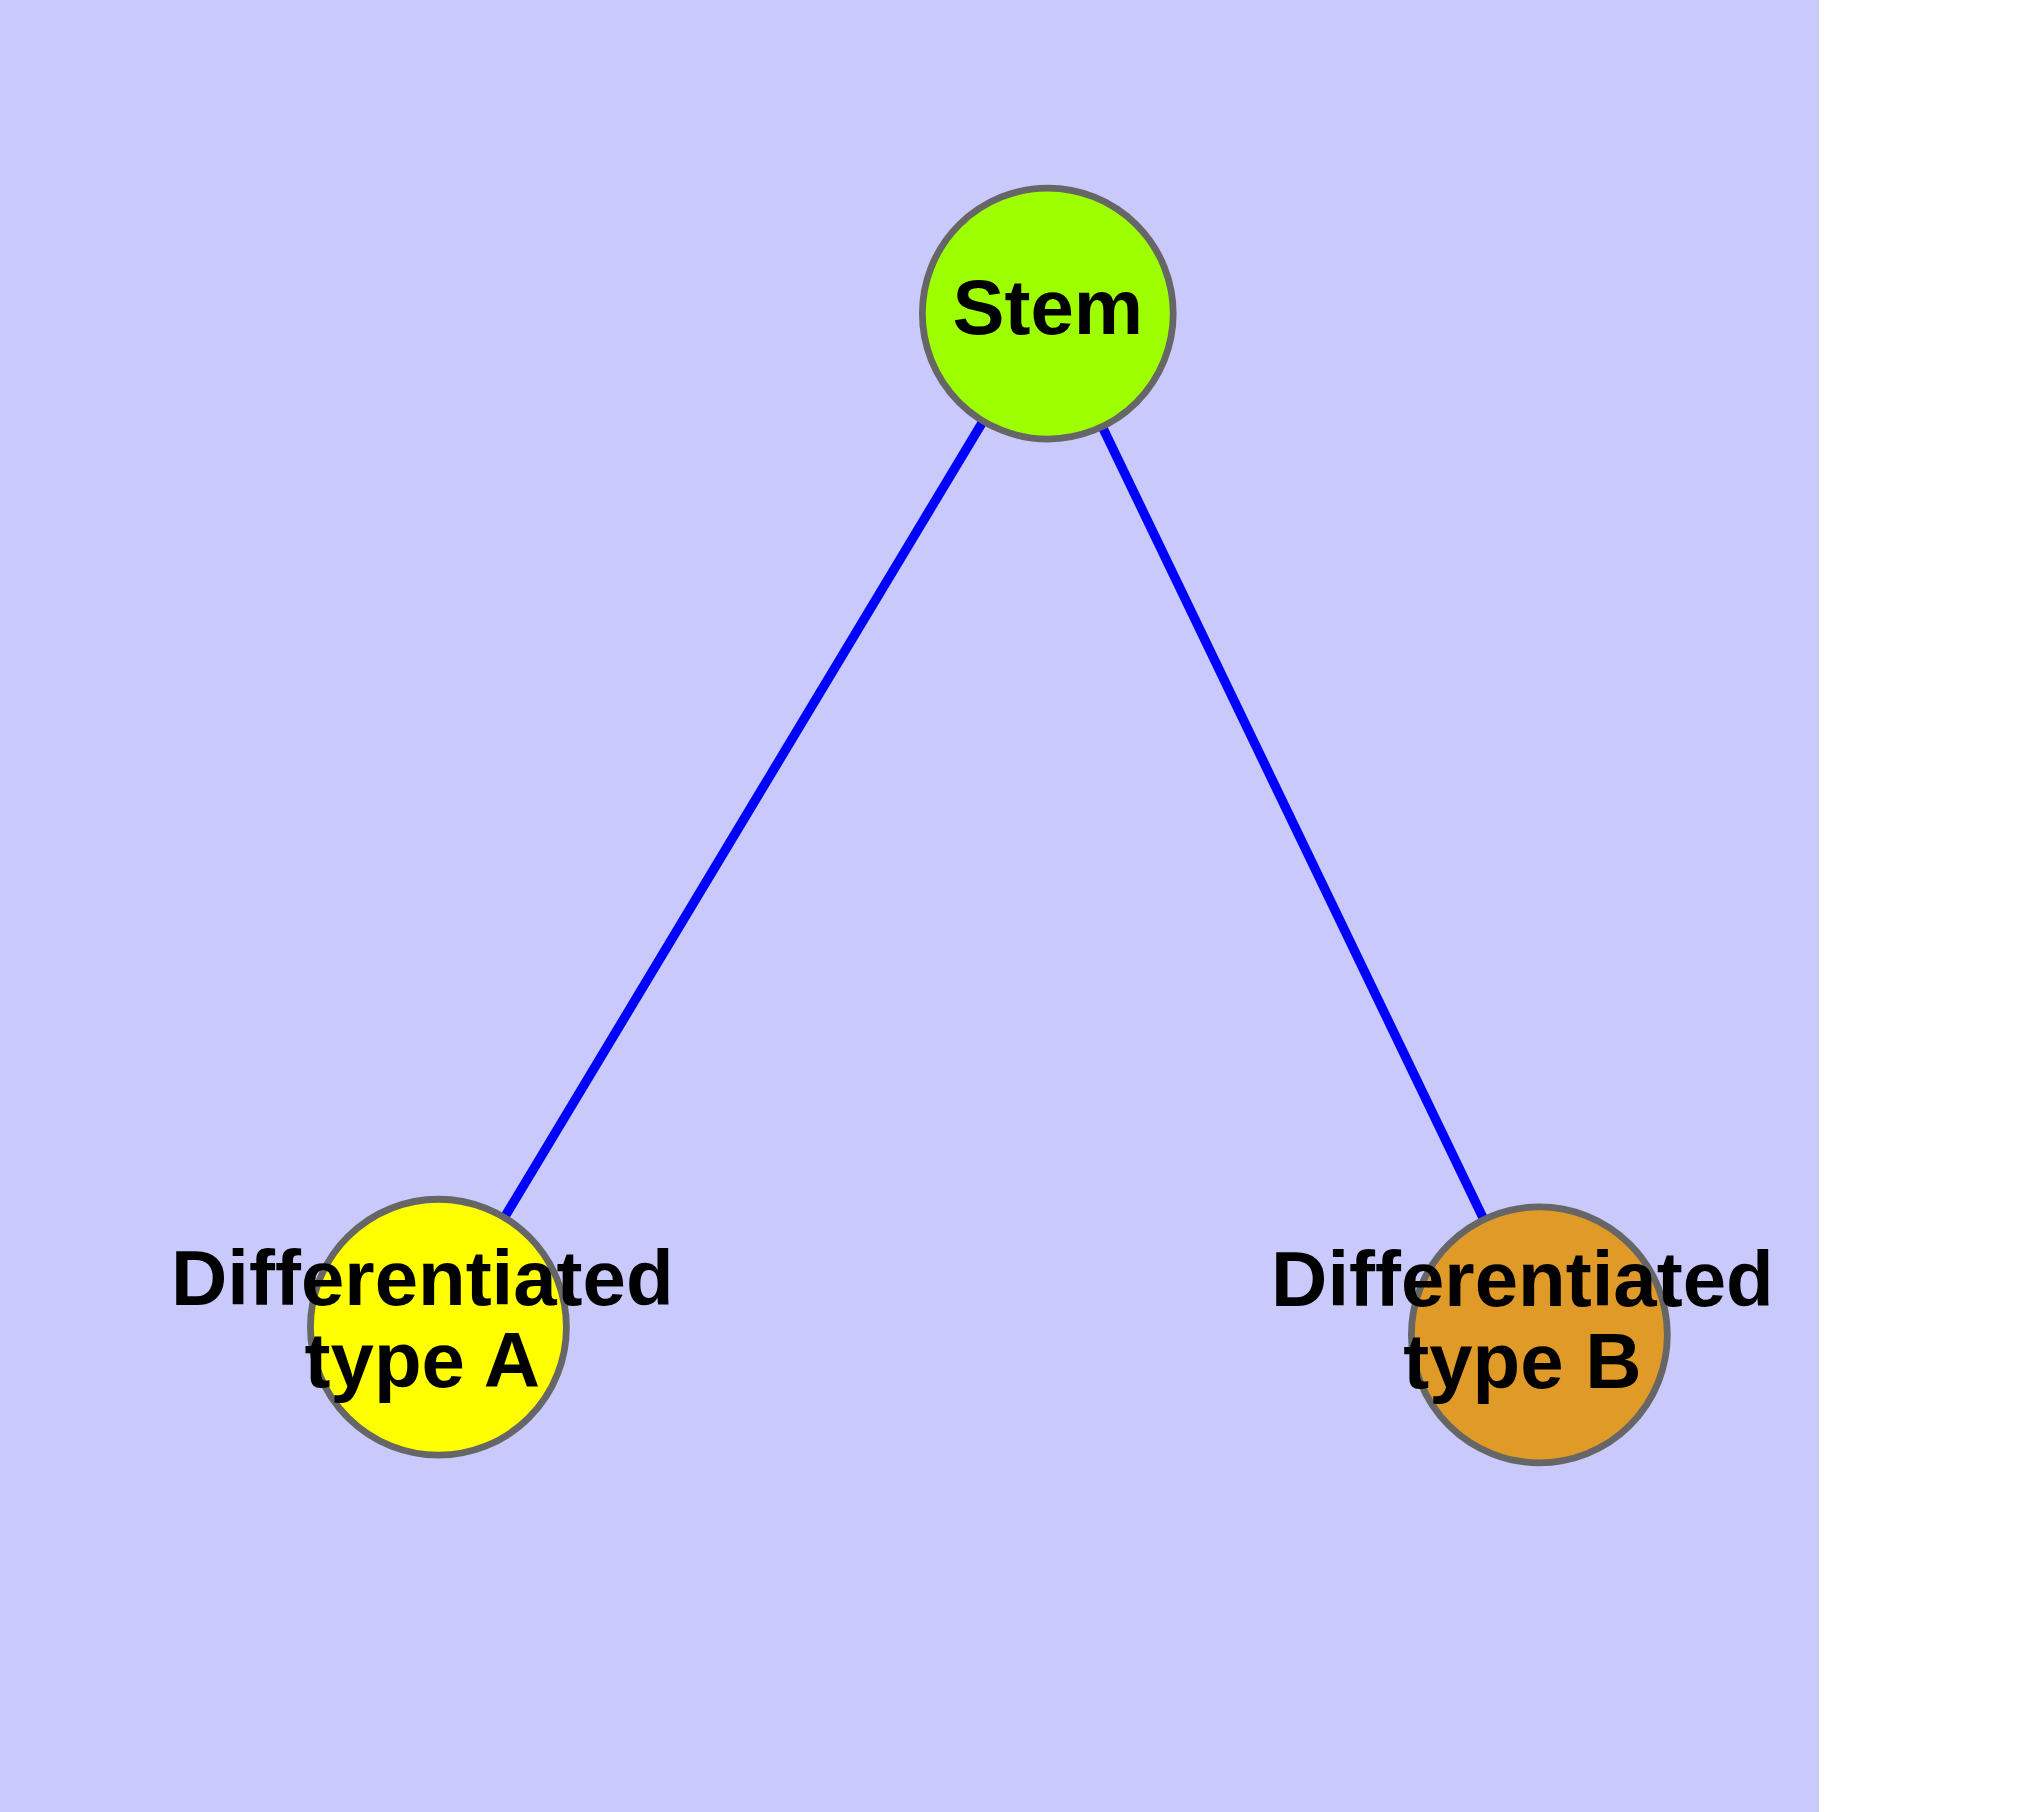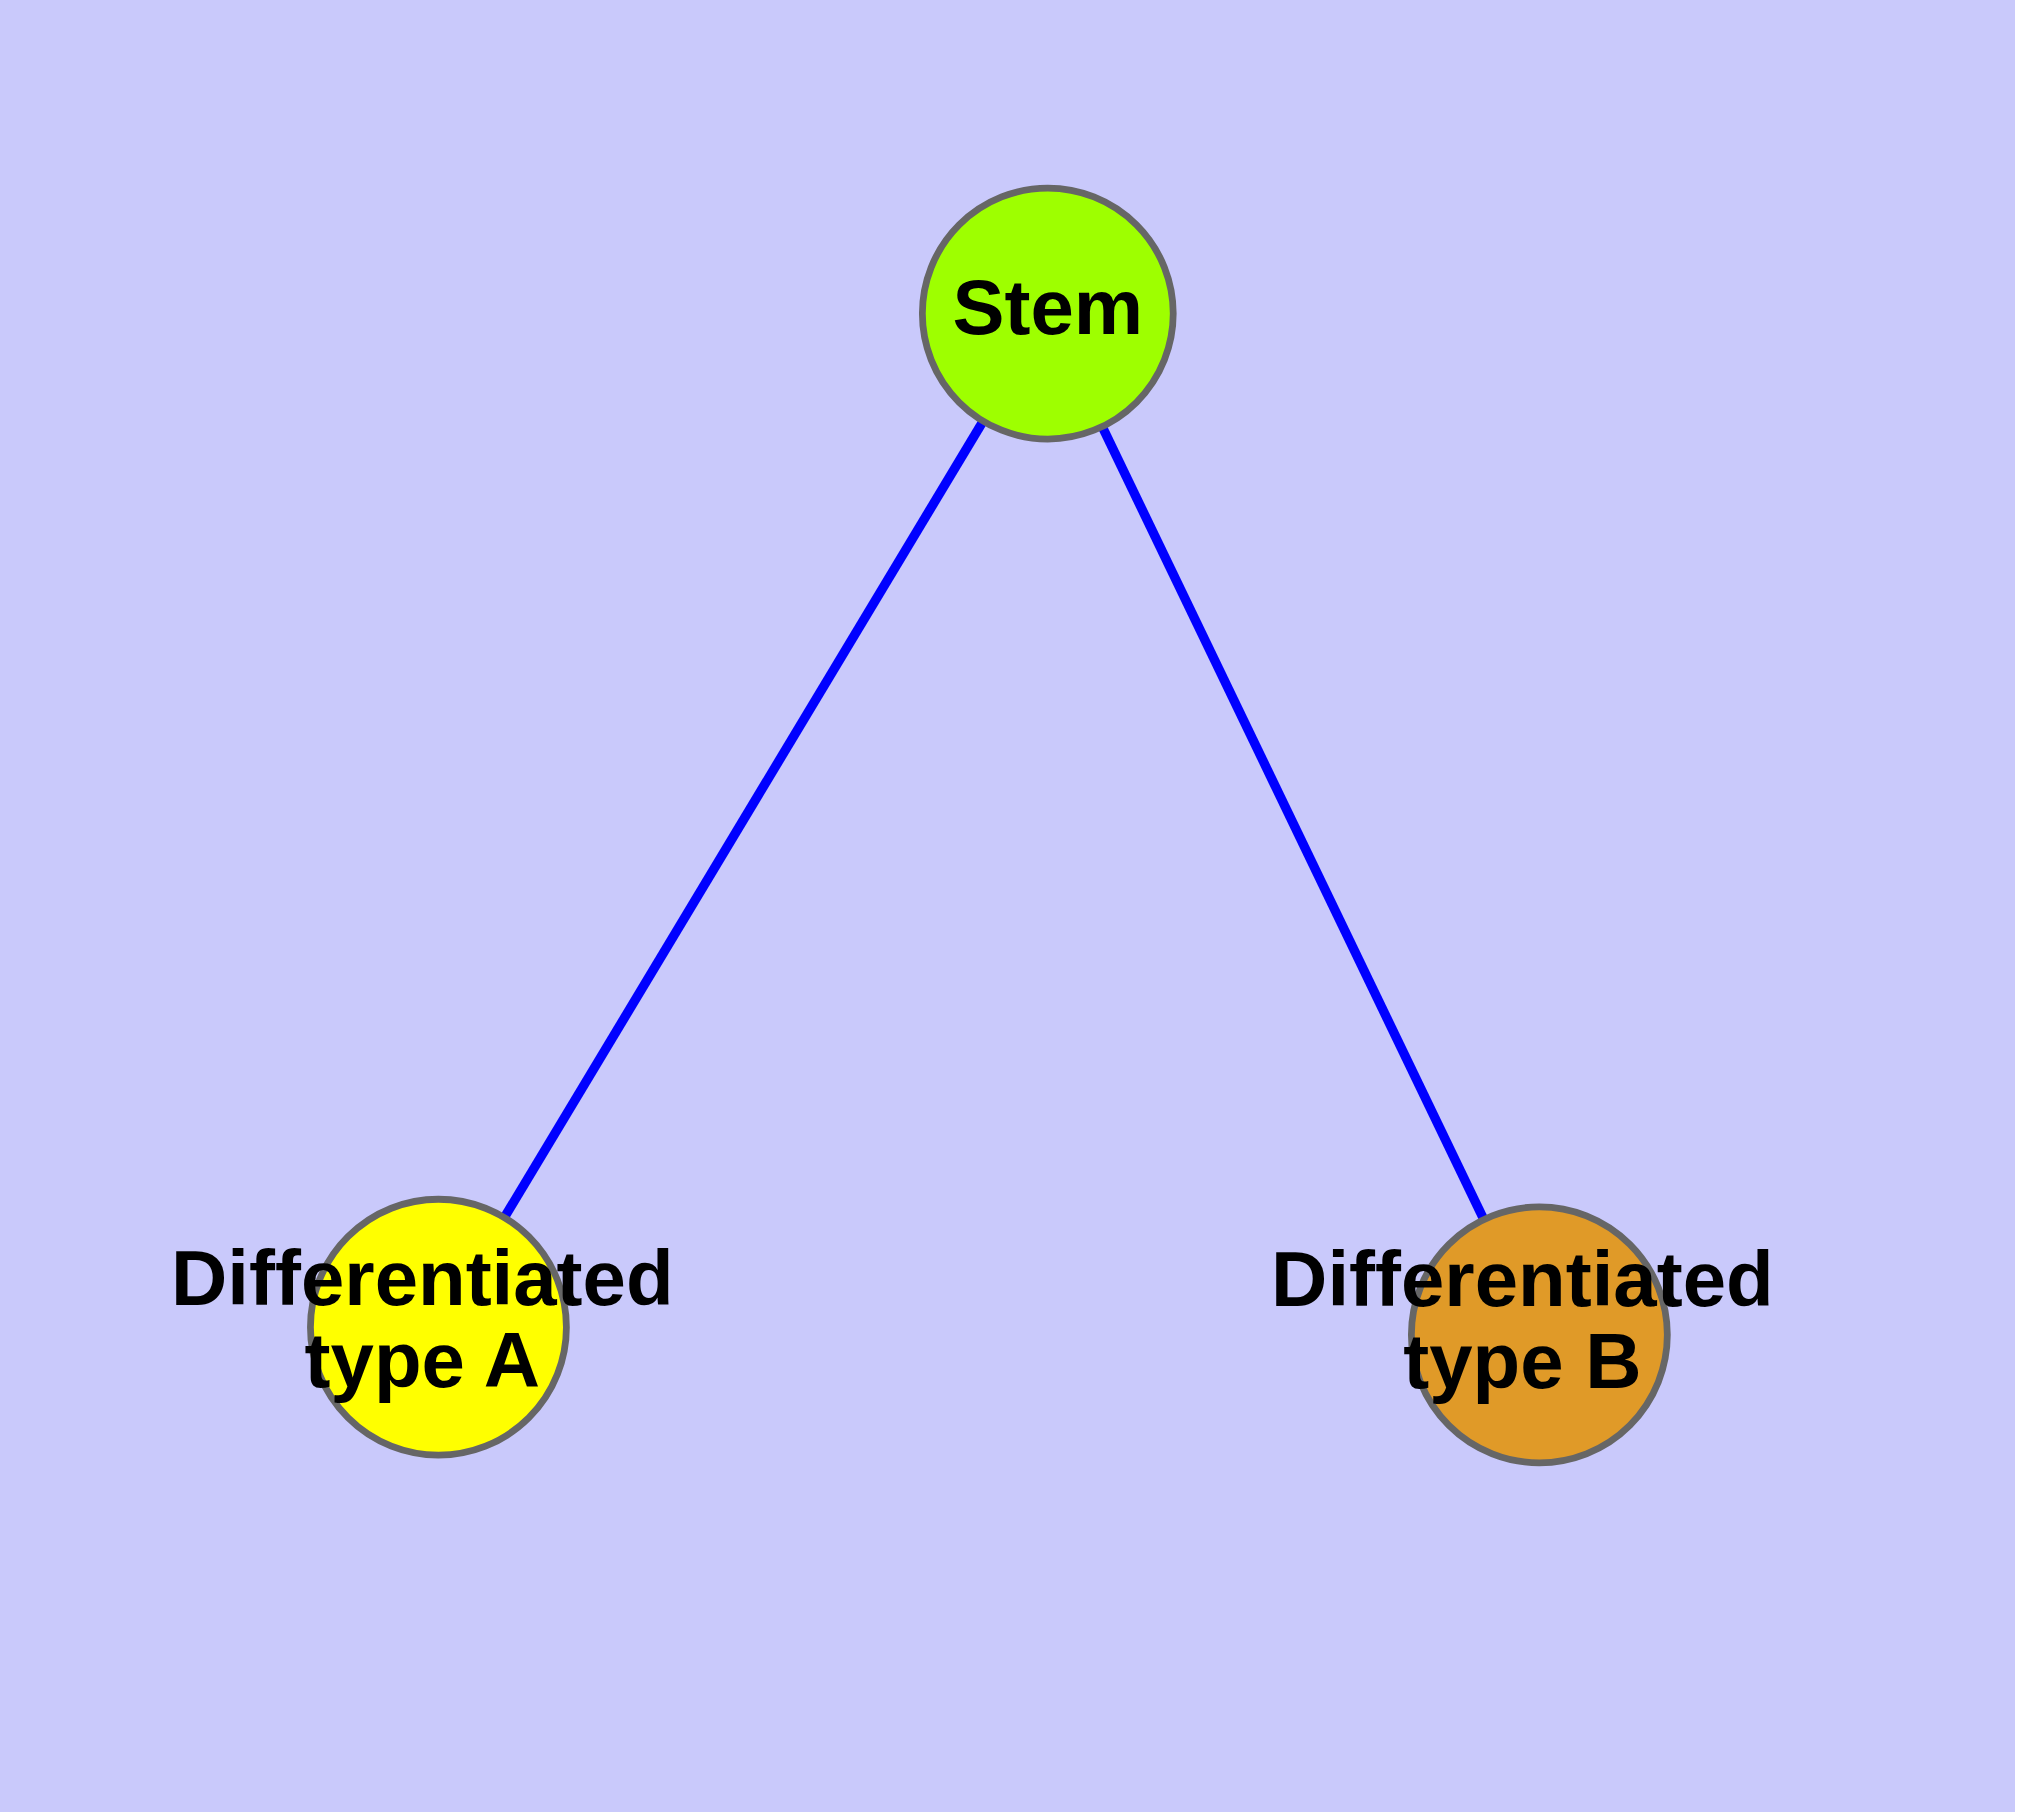--- a/index.html
+++ b/index.html
@@ -27,21 +27,21 @@
     font-family: "Liberation Sans", sans-serif;
     font-weight: bold;
     fill: #000000;
     text-anchor: middle;
     dominant-baseline: middle;
   }
 </style>
 </head>
 <body>
 
-<div id="canvas" style="width: 2015px; height: 1812px; background: rgb(201, 201, 251);">
+<div id="canvas" style="width: 1819px; height: 1812px; background: rgb(201, 201, 251);">
   <svg id="graph-svg" viewBox="0 0 2384 2138" xmlns="http://www.w3.org/2000/svg">
     <g id="edge-layer">
         <line x1="1236" y1="370" x2="517" y2="1566" stroke="#0000ff" stroke-width="11" stroke-linecap="butt"></line>
         <line x1="1236" y1="370" x2="1816" y2="1575" stroke="#0000ff" stroke-width="11" stroke-linecap="butt"></line>
       </g>
     <g id="node-layer">
         <g>
           <circle cx="1236" cy="370" r="148" fill="#9eff00" stroke="#666666" stroke-width="8"></circle>
         </g>
         <g>

